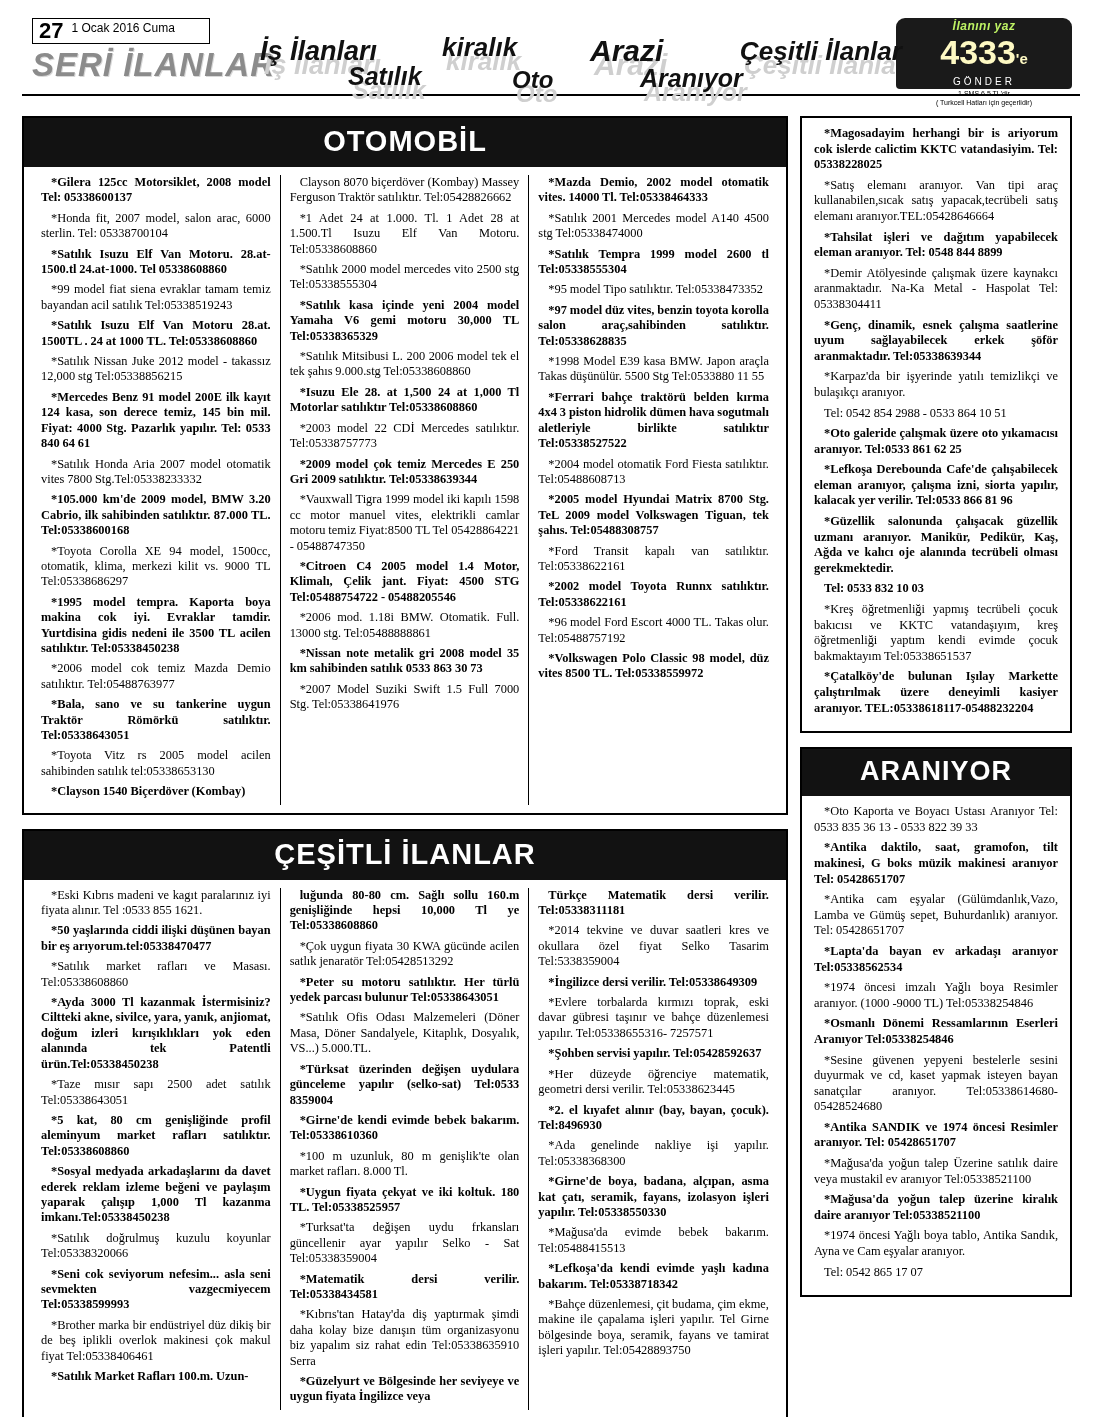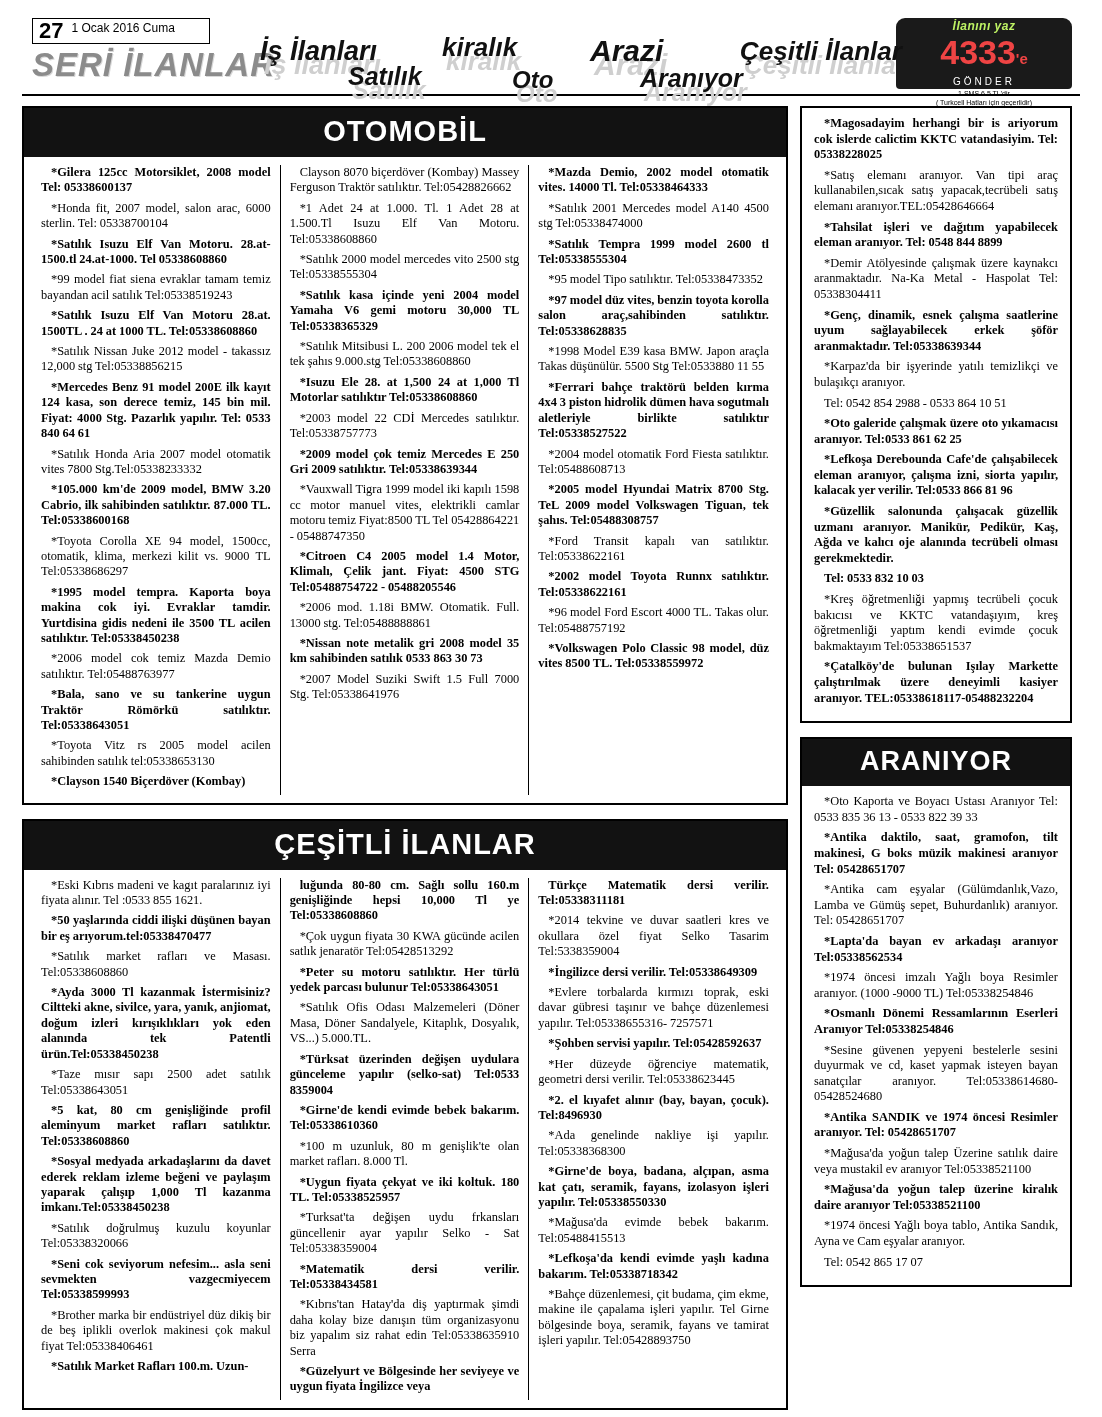--- a/index.html
+++ b/index.html
@@ -104,21 +104,21 @@
     font-family: "Liberation Sans", sans-serif;
     font-weight: bold;
     font-style: italic;
     font-size: 12px;
     border-radius: 9px 9px 0 0;
     padding: 1px 0 1px 0;
     letter-spacing: .5px;
   }
   .sms-num {
     background: #1a1a1a;
-    color: #ef4444;
+    color: #fef9c3;
     font-family: "Liberation Sans", sans-serif;
     font-weight: bold;
     font-size: 34px;
     line-height: 34px;
     padding: 1px 0 0 0;
     position: relative;
   }
   .sms-num .suffix { font-size: 15px; }
   .sms-gonder {
     background: #1a1a1a;
@@ -133,21 +133,21 @@
     font-family: "Liberation Sans", sans-serif;
     font-size: 7px;
     color: #000;
     line-height: 9px;
   }
 
   
   .body-area {
     display: flex;
     gap: 12px;
-    margin-top: 10px;
+    margin-top: 20px;
     height: 1300px;
   }
   .col-main { width: 766px; }
   .col-side { width: 272px; }
 
   .section { border: 2px solid #000; background:#fff; }
   .section + .section { margin-top: 14px; }
 
   .sec-head {
     background: #121212;

